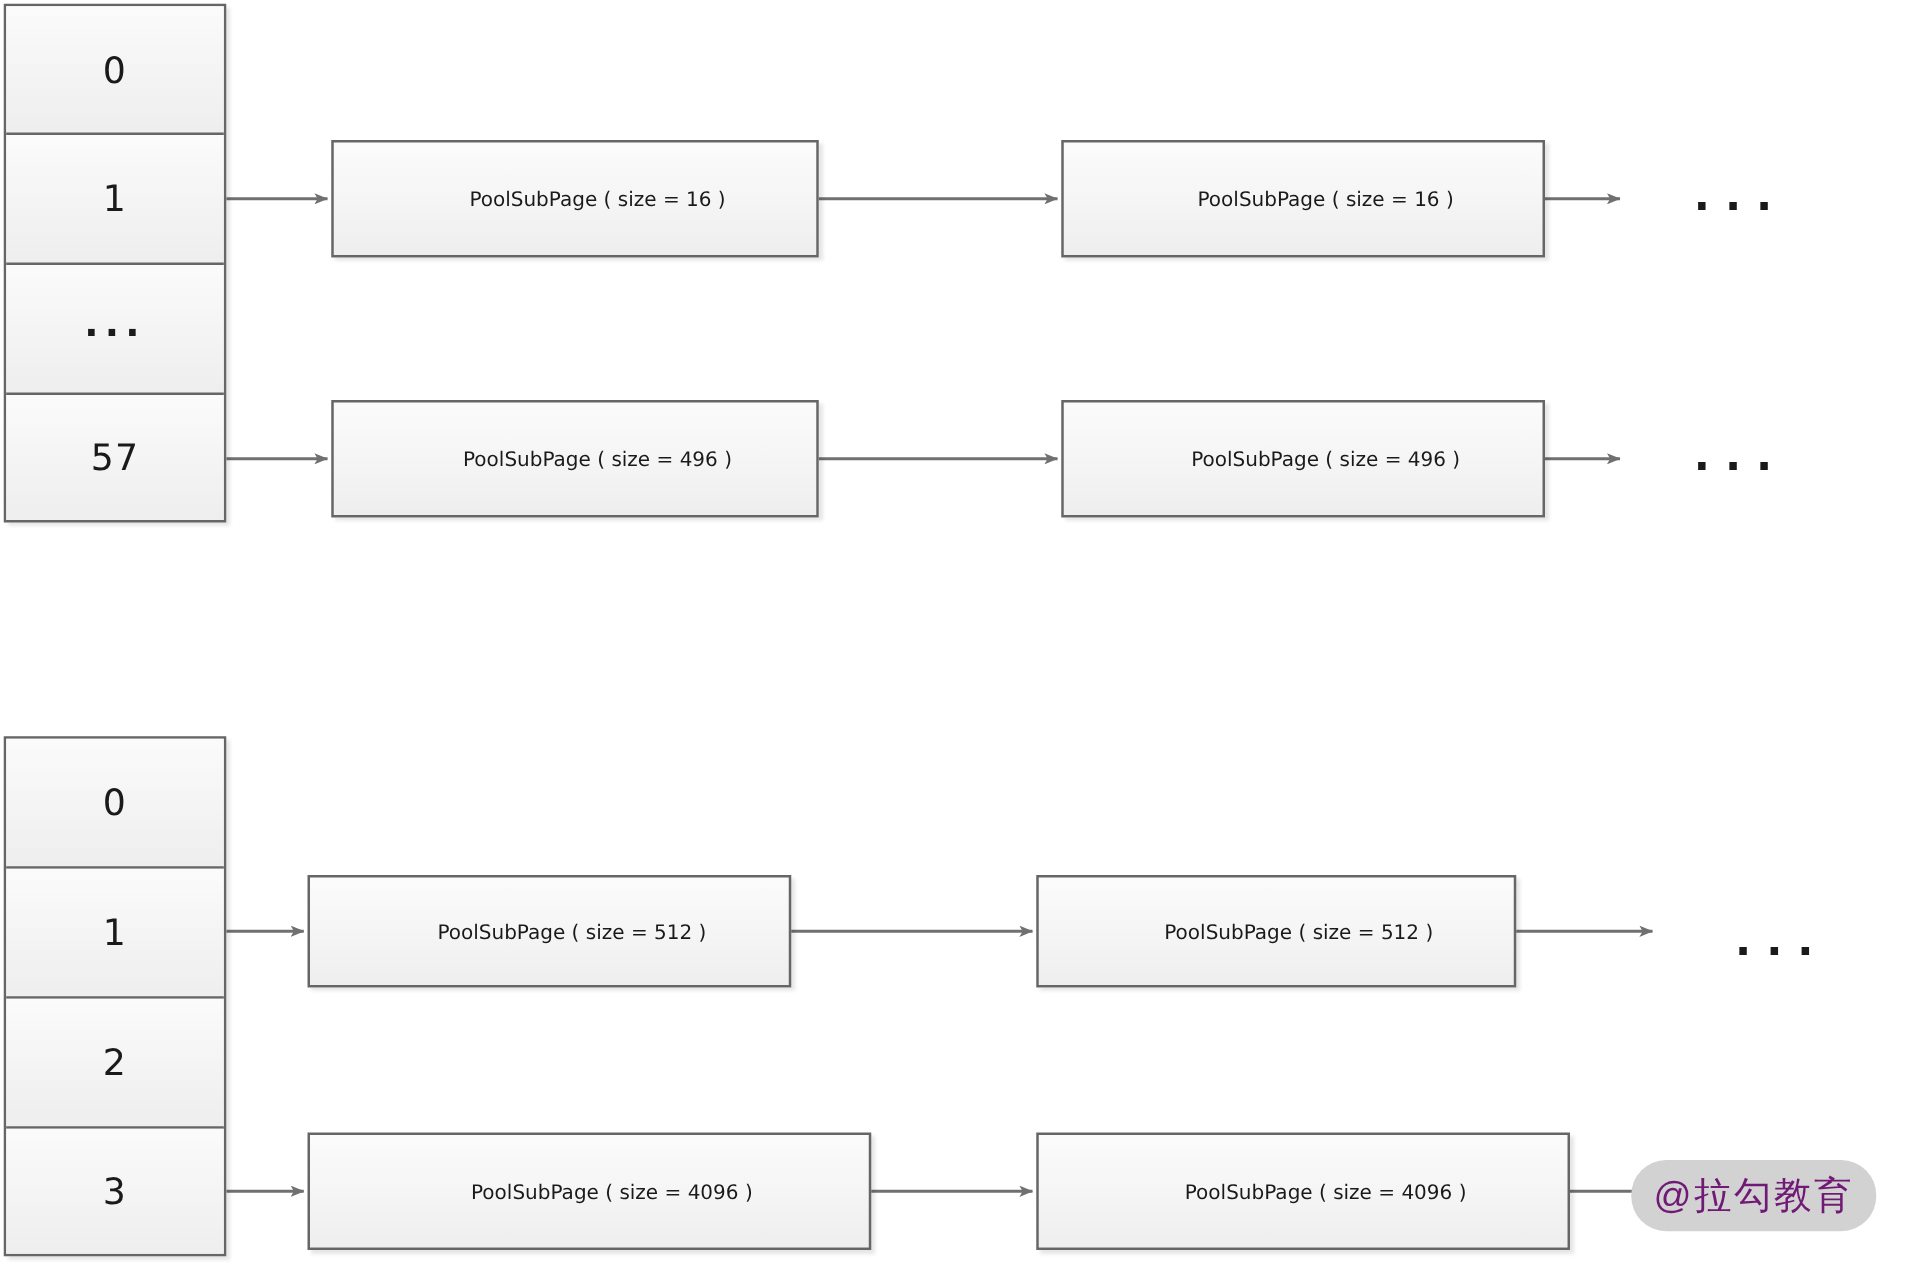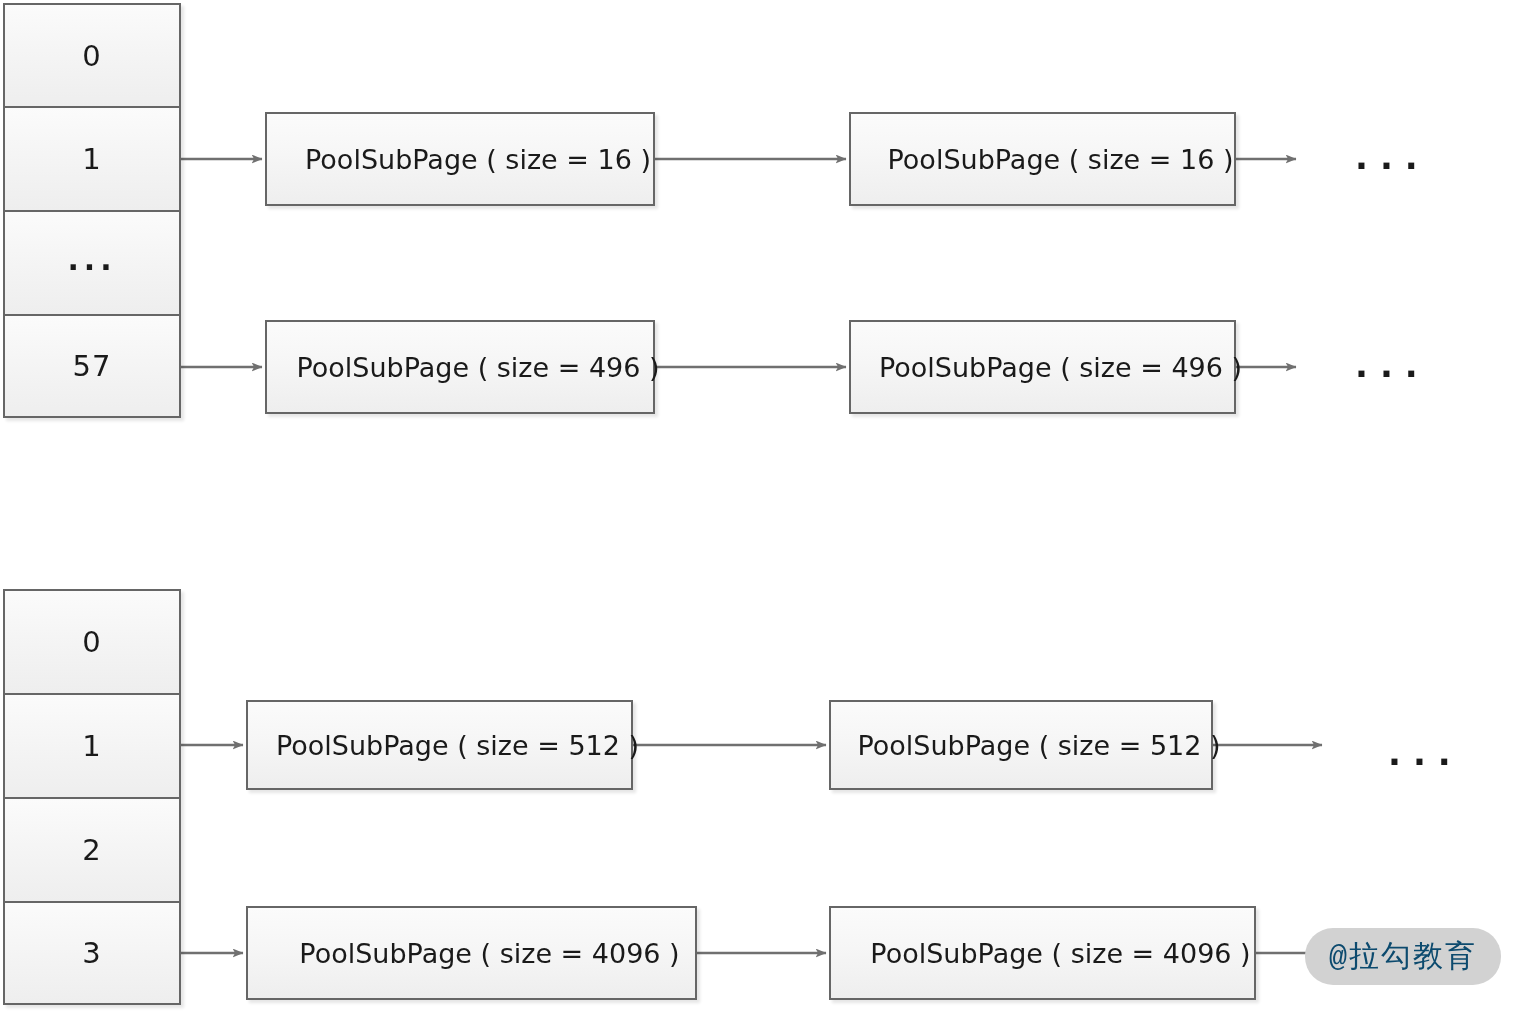--- a/index.html
+++ b/index.html
@@ -57,21 +57,21 @@
   
   .node-box {
     position: absolute;
     box-sizing: border-box;
     border: 2px solid #666666;
     background: linear-gradient(to bottom, #fbfbfb 0%, #f6f6f6 45%, #eeeeee 100%);
     box-shadow: 3px 3px 3px rgba(0,0,0,0.10);
     display: flex;
     align-items: center;
     justify-content: center;
-    font-size: 27px;
+    font-size: 16px;
     color: #1a1a1a;
     white-space: nowrap;
     padding-left: 36px;
   }
 
   
   .ellipsis {
     position: absolute;
     font-size: 34px;
     font-weight: 700;
@@ -91,24 +91,24 @@
   }
 
   
   .watermark {
     position: absolute;
     display: flex;
     align-items: center;
     justify-content: center;
     background: #d2d2d2;
     border-radius: 28px;
-    color: #0c4a6e;
+    color: #701a75;
     font-size: 30px;
     letter-spacing: 2px;
-    font-family: Liberation Mono, monospace;
+    font-family: Liberation Sans, sans-serif;
   }
 </style>
 </head>
 <body>
 
 <div id="canvas">
 
   <svg id="wires" viewBox="0 0 1540 1012" width="1540" height="1012">
     <defs>
       <marker id="arrowhead" markerWidth="11" markerHeight="9" refX="10.5" refY="4.5" orient="auto" markerUnits="userSpaceOnUse">

